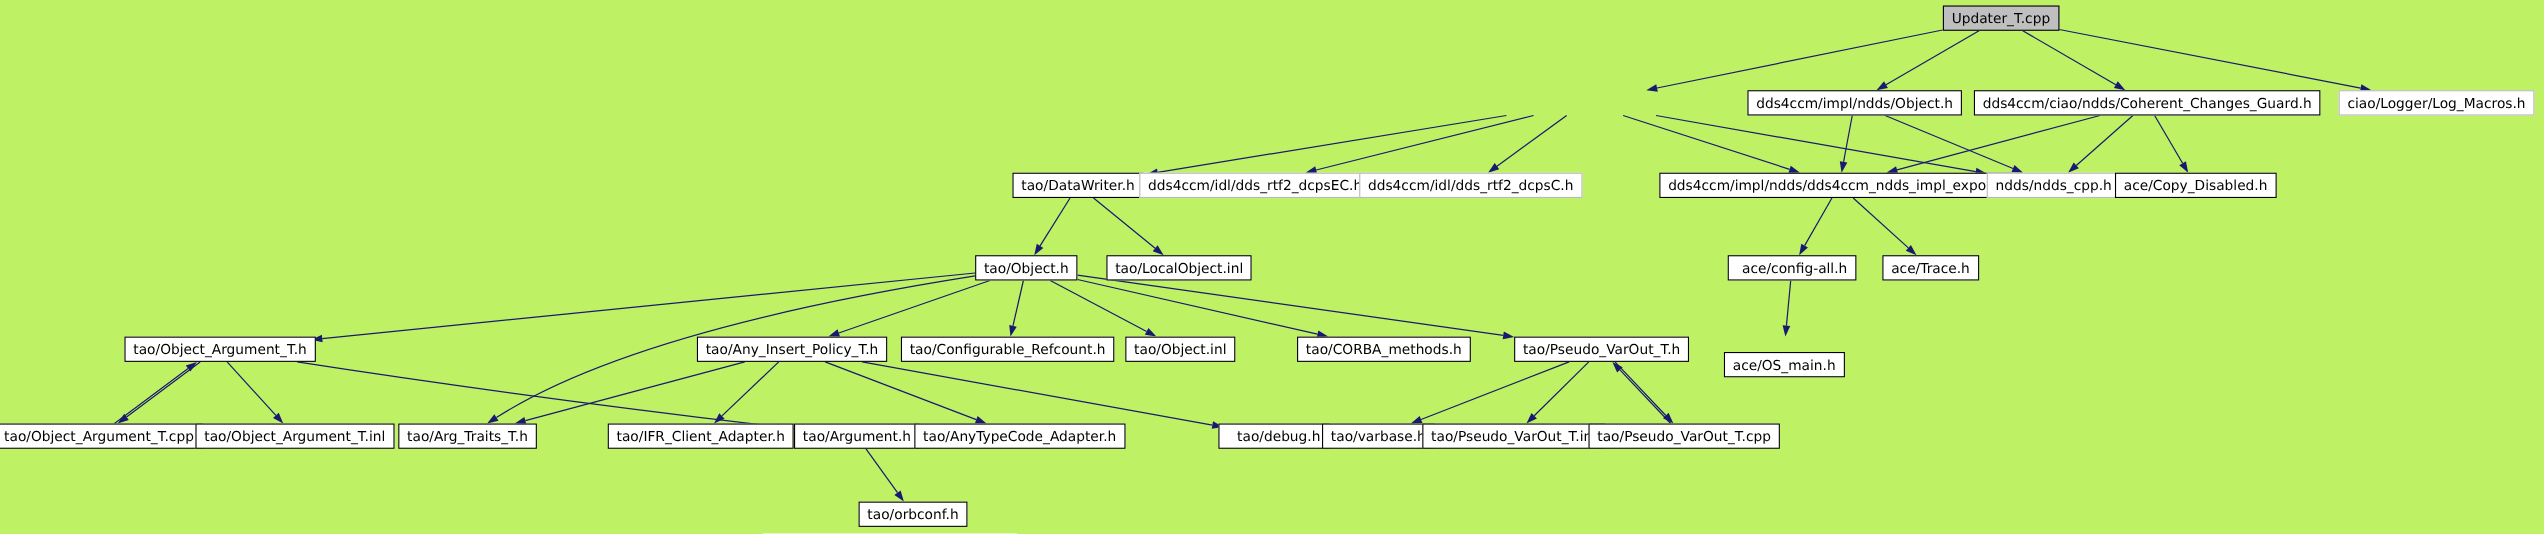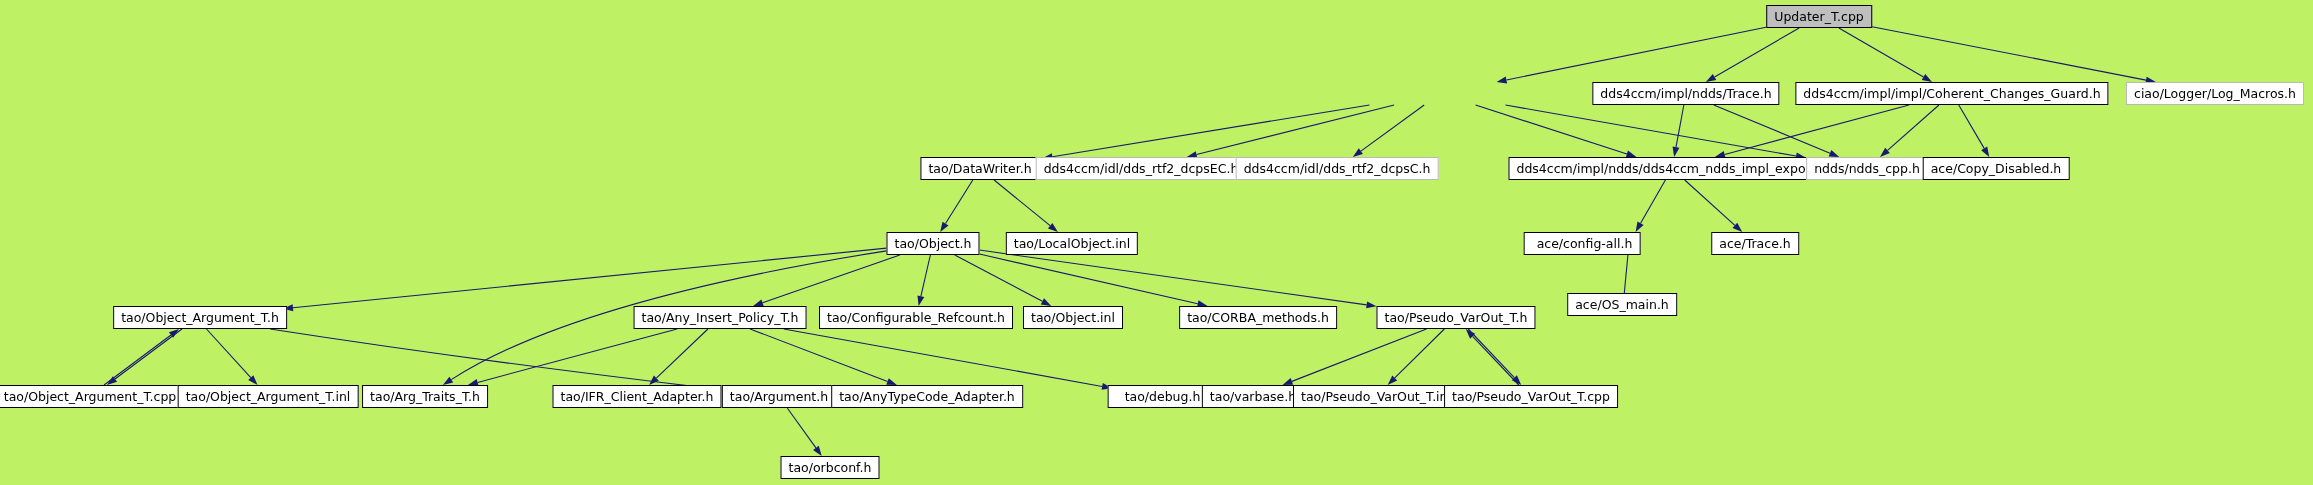--- a/index.html
+++ b/index.html
@@ -114,40 +114,40 @@
       <path d="M 1444.3544303797469 329 L 1394.7609688318917 377.973543278507" fill="none" stroke="#191970" stroke-width="1.1"></path>
       <polygon points="1387.6455696202531,385 1392.301708979369,375.48315355443356 1397.2202286844142,380.46393300258046" fill="#191970"></polygon>
       <path d="M 1468.1885075229225 329 L 1514.3503012870308 377.73954281833227" fill="none" stroke="#191970" stroke-width="1.1"></path>
       <polygon points="1521.226765604772,385 1511.809141273447,380.14630532954175 1516.8914613006145,375.3327803071228" fill="#191970"></polygon>
       <path d="M 1518.8114924770775 385 L 1472.6496987129692 336.26045718166773" fill="none" stroke="#191970" stroke-width="1.1"></path>
       <polygon points="1465.773234395228,329 1475.190858726553,333.85369467045825 1470.1085386993855,338.6672196928772" fill="#191970"></polygon>
       <path d="M 787.2605633802817 408 L 815.9054334677857 447.87815247476044" fill="none" stroke="#191970" stroke-width="1.1"></path>
       <polygon points="821.7394366197183,456 813.0627868339518,449.92005357793687 818.7480801016195,445.836251371584" fill="#191970"></polygon>
     </svg>
 <div class="node root" id="node-updater" style="left: 1819px; top: 5px;">Updater_T.cpp</div>
-    <div class="node" id="node-utils" style="left: 1686px; top: 82px;">dds4ccm/impl/ndds/Trace.h</div>
-    <div class="node" id="node-coherent" style="left: 1952px; top: 82px;">dds4ccm/impl/impl/Coherent_Changes_Guard.h</div>
+    <div class="node" id="node-utils" style="left: 1686px; top: 82px;">dds4ccm/impl/ndds/Object.h</div>
+    <div class="node" id="node-coherent" style="left: 1952px; top: 82px;">dds4ccm/ciao/ndds/Coherent_Changes_Guard.h</div>
     <div class="node gray" id="node-logmacros" style="left: 2215px; top: 82px; border-color: rgb(185, 185, 185);">ciao/Logger/Log_Macros.h</div>
     <div class="node" id="node-localobj_h" style="left: 980px; top: 157px;">tao/DataWriter.h</div>
     <div class="node gray" id="node-dcpsec" style="left: 1141px; top: 157px; border-color: rgb(185, 185, 185);">dds4ccm/idl/dds_rtf2_dcpsEC.h</div>
     <div class="node gray" id="node-dcpsc" style="left: 1337px; top: 157px; border-color: rgb(185, 185, 185);">dds4ccm/idl/dds_rtf2_dcpsC.h</div>
     <div class="node" id="node-implexport" style="left: 1672px; top: 157px;">dds4ccm/impl/ndds/dds4ccm_ndds_impl_export.h</div>
     <div class="node gray" id="node-nddscpp" style="left: 1867px; top: 157px; border-color: rgb(185, 185, 185);">ndds/ndds_cpp.h</div>
     <div class="node" id="node-copydisabled" style="left: 1996px; top: 157px;">ace/Copy_Disabled.h</div>
     <div class="node" id="node-object_h" style="left: 933px; top: 232px;">tao/Object.h</div>
     <div class="node" id="node-localobj_inl" style="left: 1072px; top: 232px;">tao/LocalObject.inl</div>
-    <div class="node" id="node-configall" style="left: 1582px; top: 232px; padding-left: 12px;">ace/config-all.h</div>
+    <div class="node" id="node-configall" style="left: 1629px; top: 232px; padding-left: 12px;">ace/config-all.h</div>
     <div class="node" id="node-trace" style="left: 1755px; top: 232px;">ace/Trace.h</div>
     <div class="node" id="node-oat_h" style="left: 200px; top: 306px; text-align: center;">tao/Object_Argument_T.h</div>
     <div class="node" id="node-anyinsert" style="left: 720px; top: 306px;">tao/Any_Insert_Policy_T.h</div>
     <div class="node" id="node-confref" style="left: 916px; top: 306px;">tao/Configurable_Refcount.h</div>
     <div class="node" id="node-object_inl" style="left: 1073px; top: 306px;">tao/Object.inl</div>
     <div class="node" id="node-corbamethods" style="left: 1258px; top: 306px;">tao/CORBA_methods.h</div>
     <div class="node" id="node-pseudovar_h" style="left: 1456px; top: 306px;">tao/Pseudo_VarOut_T.h</div>
-    <div class="node" id="node-osmain" style="left: 1622px; top: 293px;">ace/OS_main.h</div>
+    <div class="node" id="node-osmain" style="left: 1622px; top: 320px;">ace/OS_main.h</div>
     <div class="node" id="node-oat_cpp" style="left: 90px; top: 385px;">tao/Object_Argument_T.cpp</div>
     <div class="node" id="node-oat_inl" style="left: 268px; top: 385px;">tao/Object_Argument_T.inl</div>
     <div class="node" id="node-argtraits" style="left: 425px; top: 385px;">tao/Arg_Traits_T.h</div>
     <div class="node" id="node-ifr" style="left: 637px; top: 385px;">tao/IFR_Client_Adapter.h</div>
     <div class="node" id="node-argument" style="left: 779px; top: 385px;">tao/Argument.h</div>
     <div class="node" id="node-anytypecode" style="left: 927px; top: 385px;">tao/AnyTypeCode_Adapter.h</div>
     <div class="node" id="node-debug" style="left: 1158px; top: 385px; padding-left: 16px;">tao/debug.h</div>
     <div class="node" id="node-varbase" style="left: 1253px; top: 385px;">tao/varbase.h</div>
     <div class="node" id="node-pseudovar_inl" style="left: 1376px; top: 385px;">tao/Pseudo_VarOut_T.inl</div>
     <div class="node" id="node-pseudovar_cpp" style="left: 1531px; top: 385px;">tao/Pseudo_VarOut_T.cpp</div>

